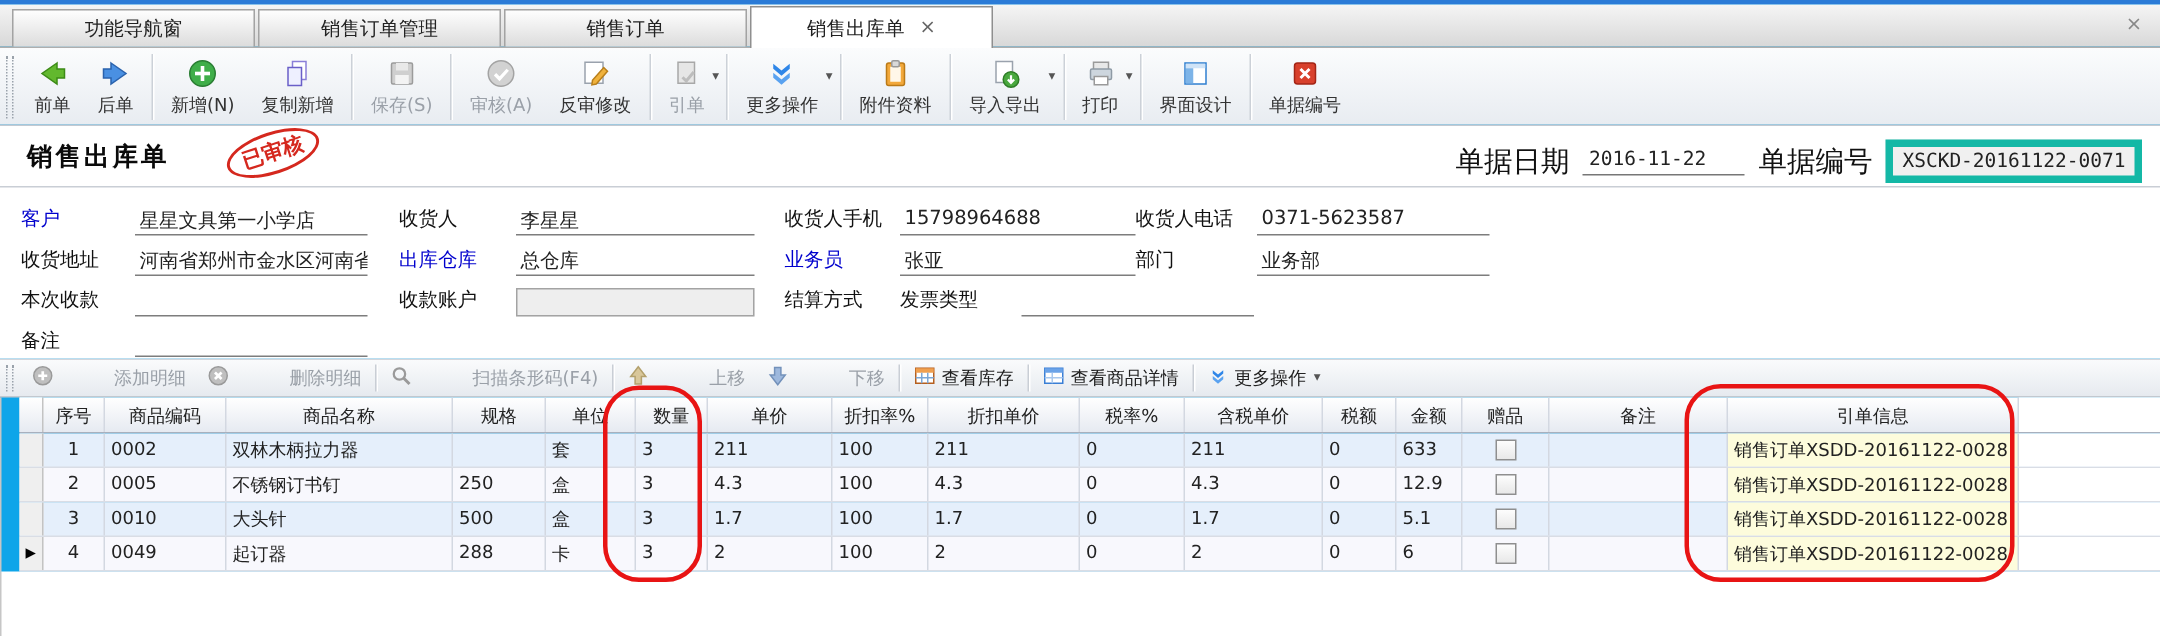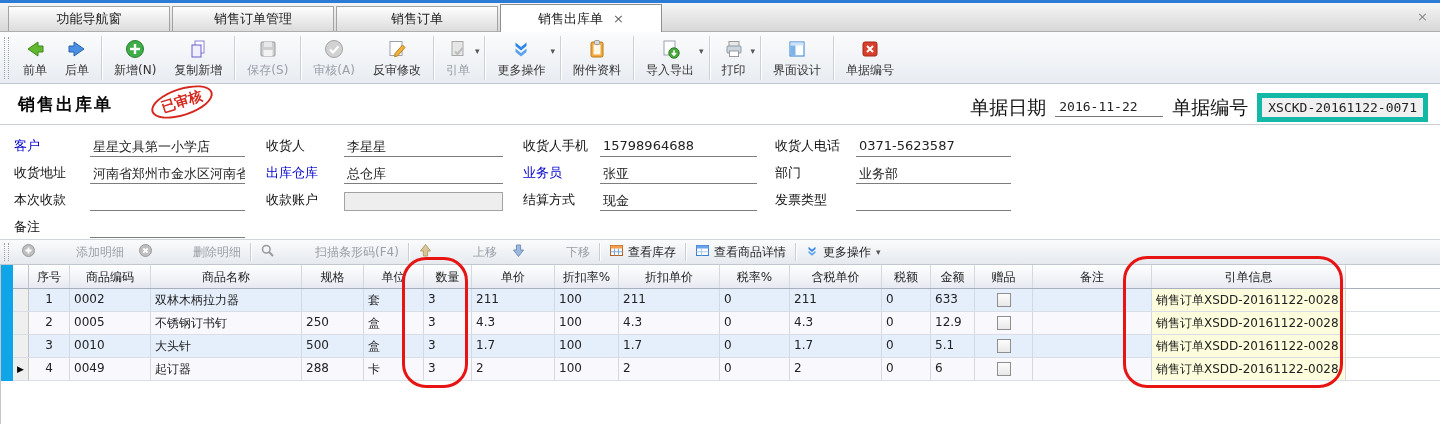--- a/index.html
+++ b/index.html
@@ -43,21 +43,21 @@
   .frow{display:flex;align-items:flex-end;height:27px;}
   .pair{display:flex;align-items:flex-end;}
   .plabel{font-size:13px;color:#111;padding-bottom:2px;white-space:nowrap;}
   .plabel.blue{color:#0000cd;}
   .pfield{border-bottom:1px solid #7d7d7d;font-size:13px;padding:0 3px 2px;white-space:nowrap;overflow:hidden;
           box-sizing:border-box;height:19px;}
   .pfield.boxed{background:#eeeeee;border:1px solid #a3a3a3;height:19px;}
   .p1{margin-left:14px;} .p1 .plabel{width:76px;} .p1 .pfield{width:155px;}
   .p2{margin-left:21px;} .p2 .plabel{width:78px;} .p2 .pfield{width:159px;}
   .p3{margin-left:20px;} .p3 .plabel{width:77px;} .p3 .pfield{width:157px;}
-  .p4{margin-left:18px;} .p4 .plabel{width:81px;} .p4 .pfield{width:155px;}
+  .p4{} .p4 .plabel{width:81px;} .p4 .pfield{width:155px;}
   
   .dtoolbar{height:26px;background:linear-gradient(#fafbfc,#e6eaef);border-top:1px solid #d2d6dc;
             border-bottom:1px solid #c2c8cf;display:flex;align-items:center;padding-left:2px;box-sizing:border-box;}
   .dgrip{width:3px;height:18px;border-left:1px dotted #9aa2ab;border-right:1px dotted #9aa2ab;margin:0 5px 0 2px;}
   .dbtn{display:flex;align-items:center;gap:4px;padding:0 7px;font-size:12px;color:#222;height:22px;white-space:nowrap;}
   .dbtn.disabled{color:#9aa0a8;gap:40px;}
   .dsep{width:1px;height:18px;background:#c9ced5;box-shadow:1px 0 0 #fff;margin:0 2px;}
   .dcaret{font-size:9px;color:#555;margin-left:1px;}
   
   .grid{position:relative;border-left:1px solid #c6c6c6;padding-left:12px;}
@@ -306,21 +306,20 @@
         <div class="pair p1">
             <span class="plabel">本次收款</span>
             <span class="pfield"></span>
           </div>
         <div class="pair p2">
             <span class="plabel">收款账户</span>
             <span class="pfield boxed"></span>
           </div>
         <div class="pair p3">
             <span class="plabel">结算方式</span>
-            <span class="pfield">现金</span>
           </div>
         <div class="pair p4">
             <span class="plabel">发票类型</span>
             <span class="pfield"></span>
           </div>
       </div>
       <div class="frow">
         <div class="pair p1">
             <span class="plabel">备注</span>
             <span class="pfield"></span>

